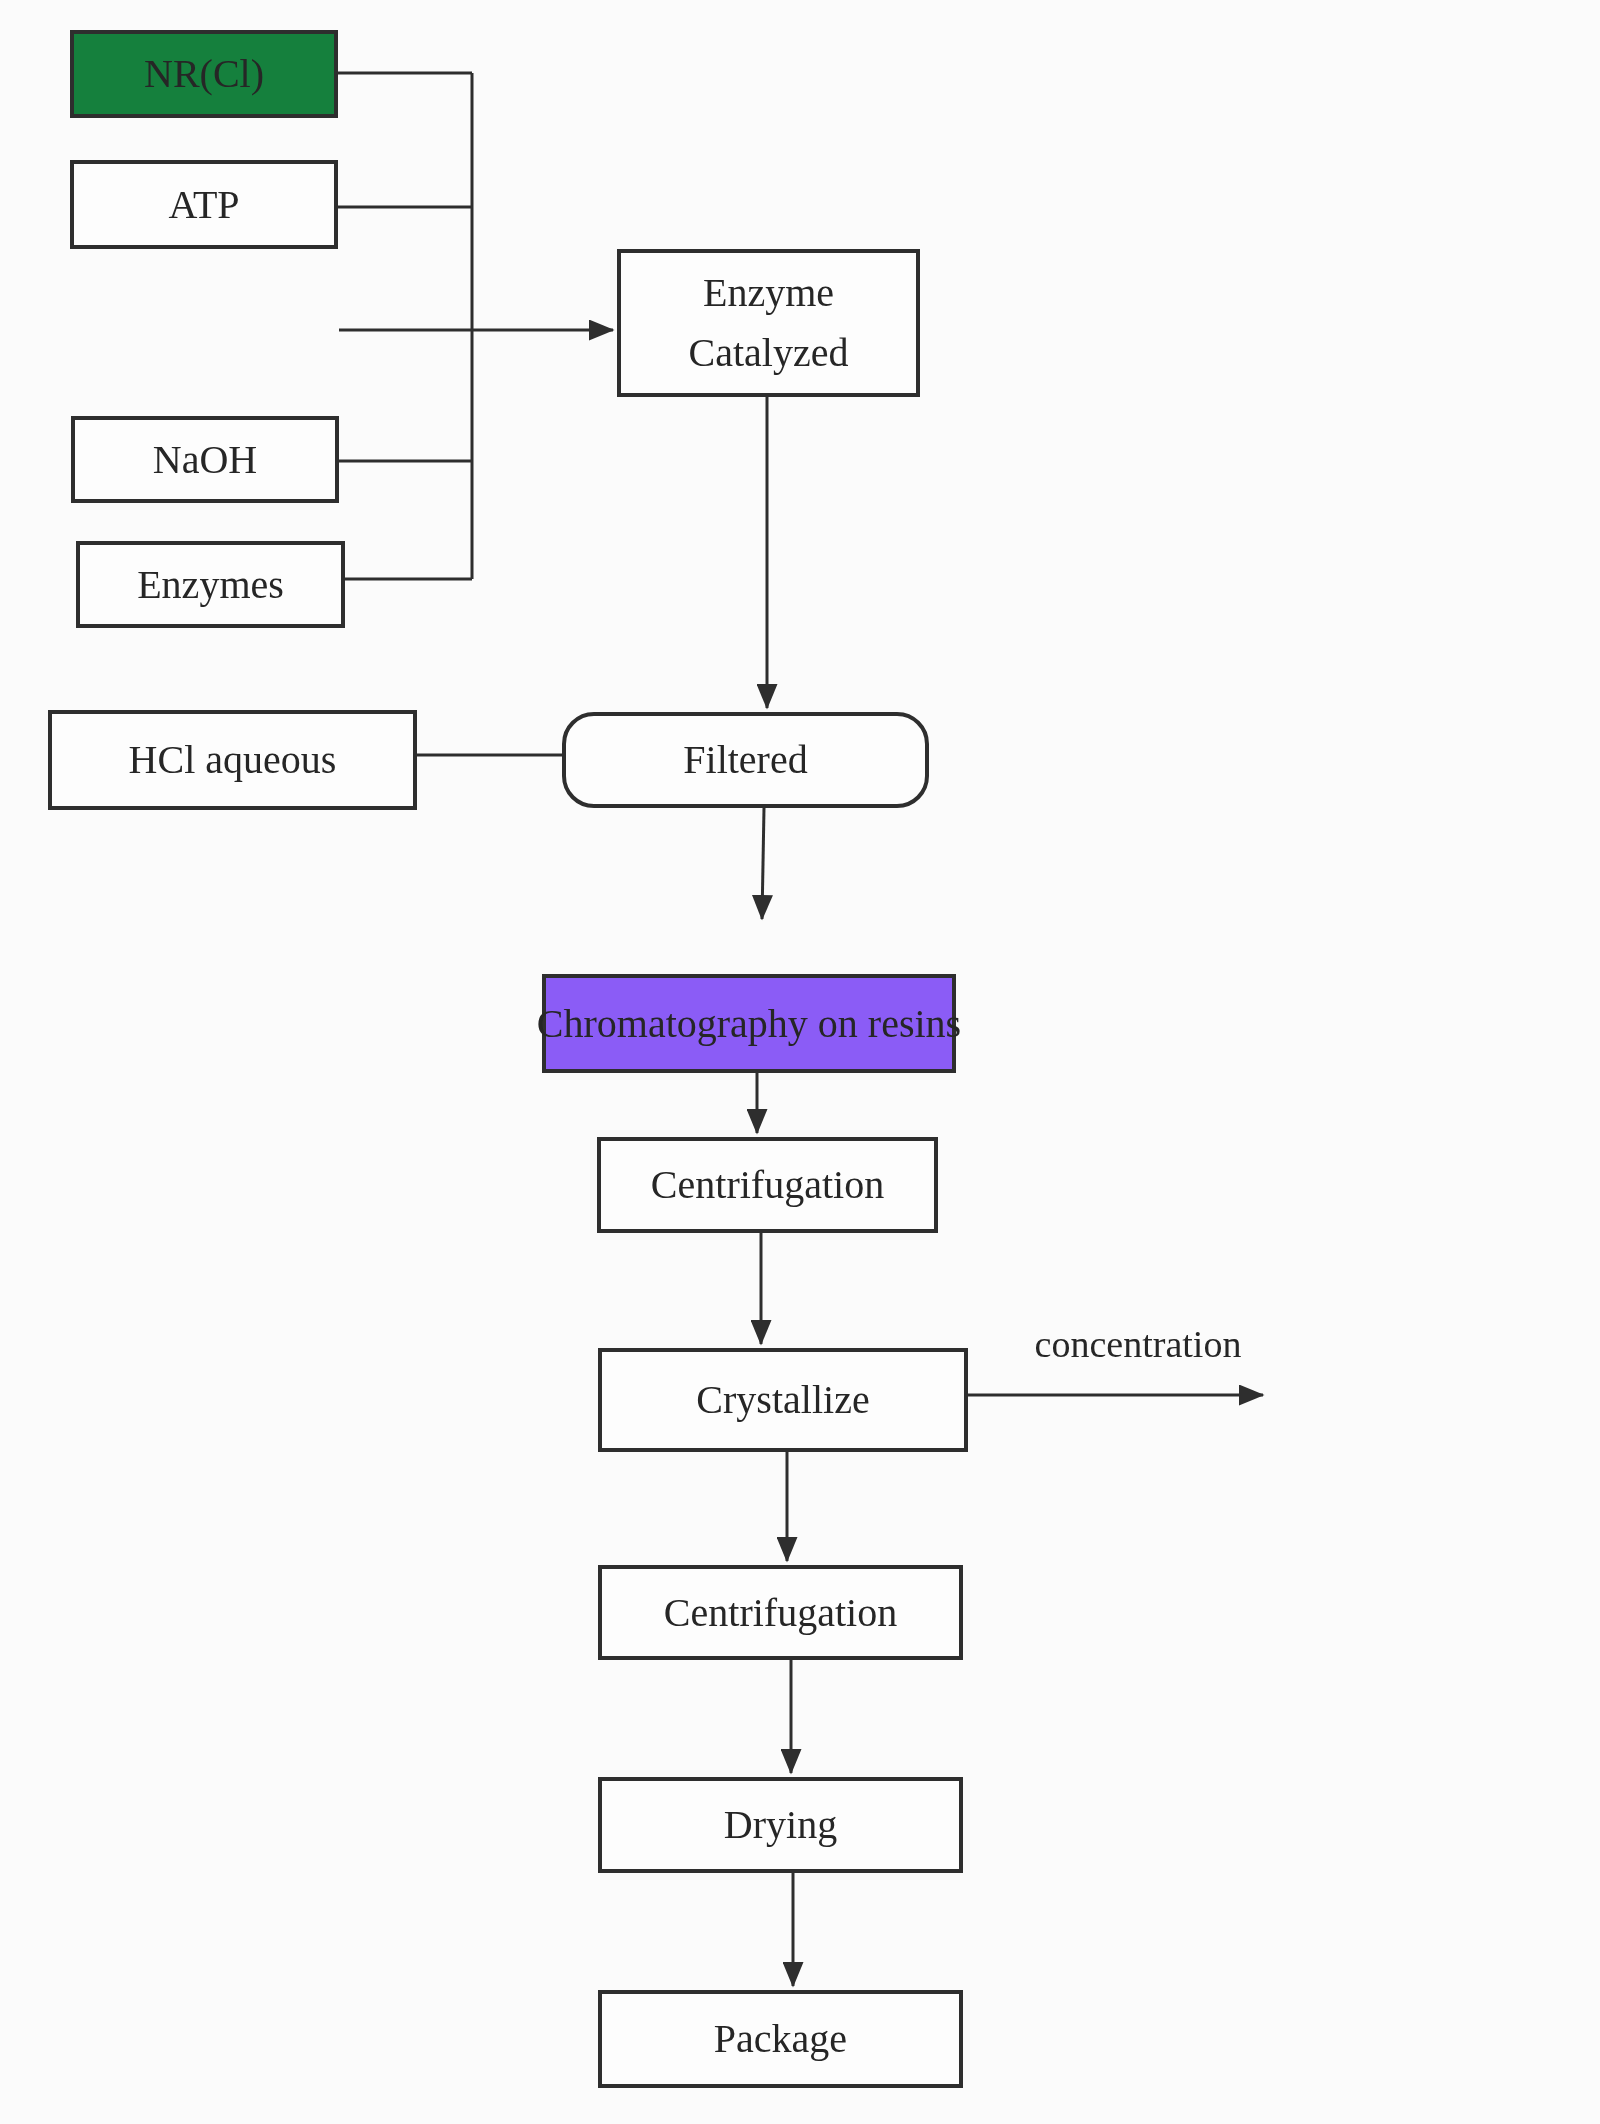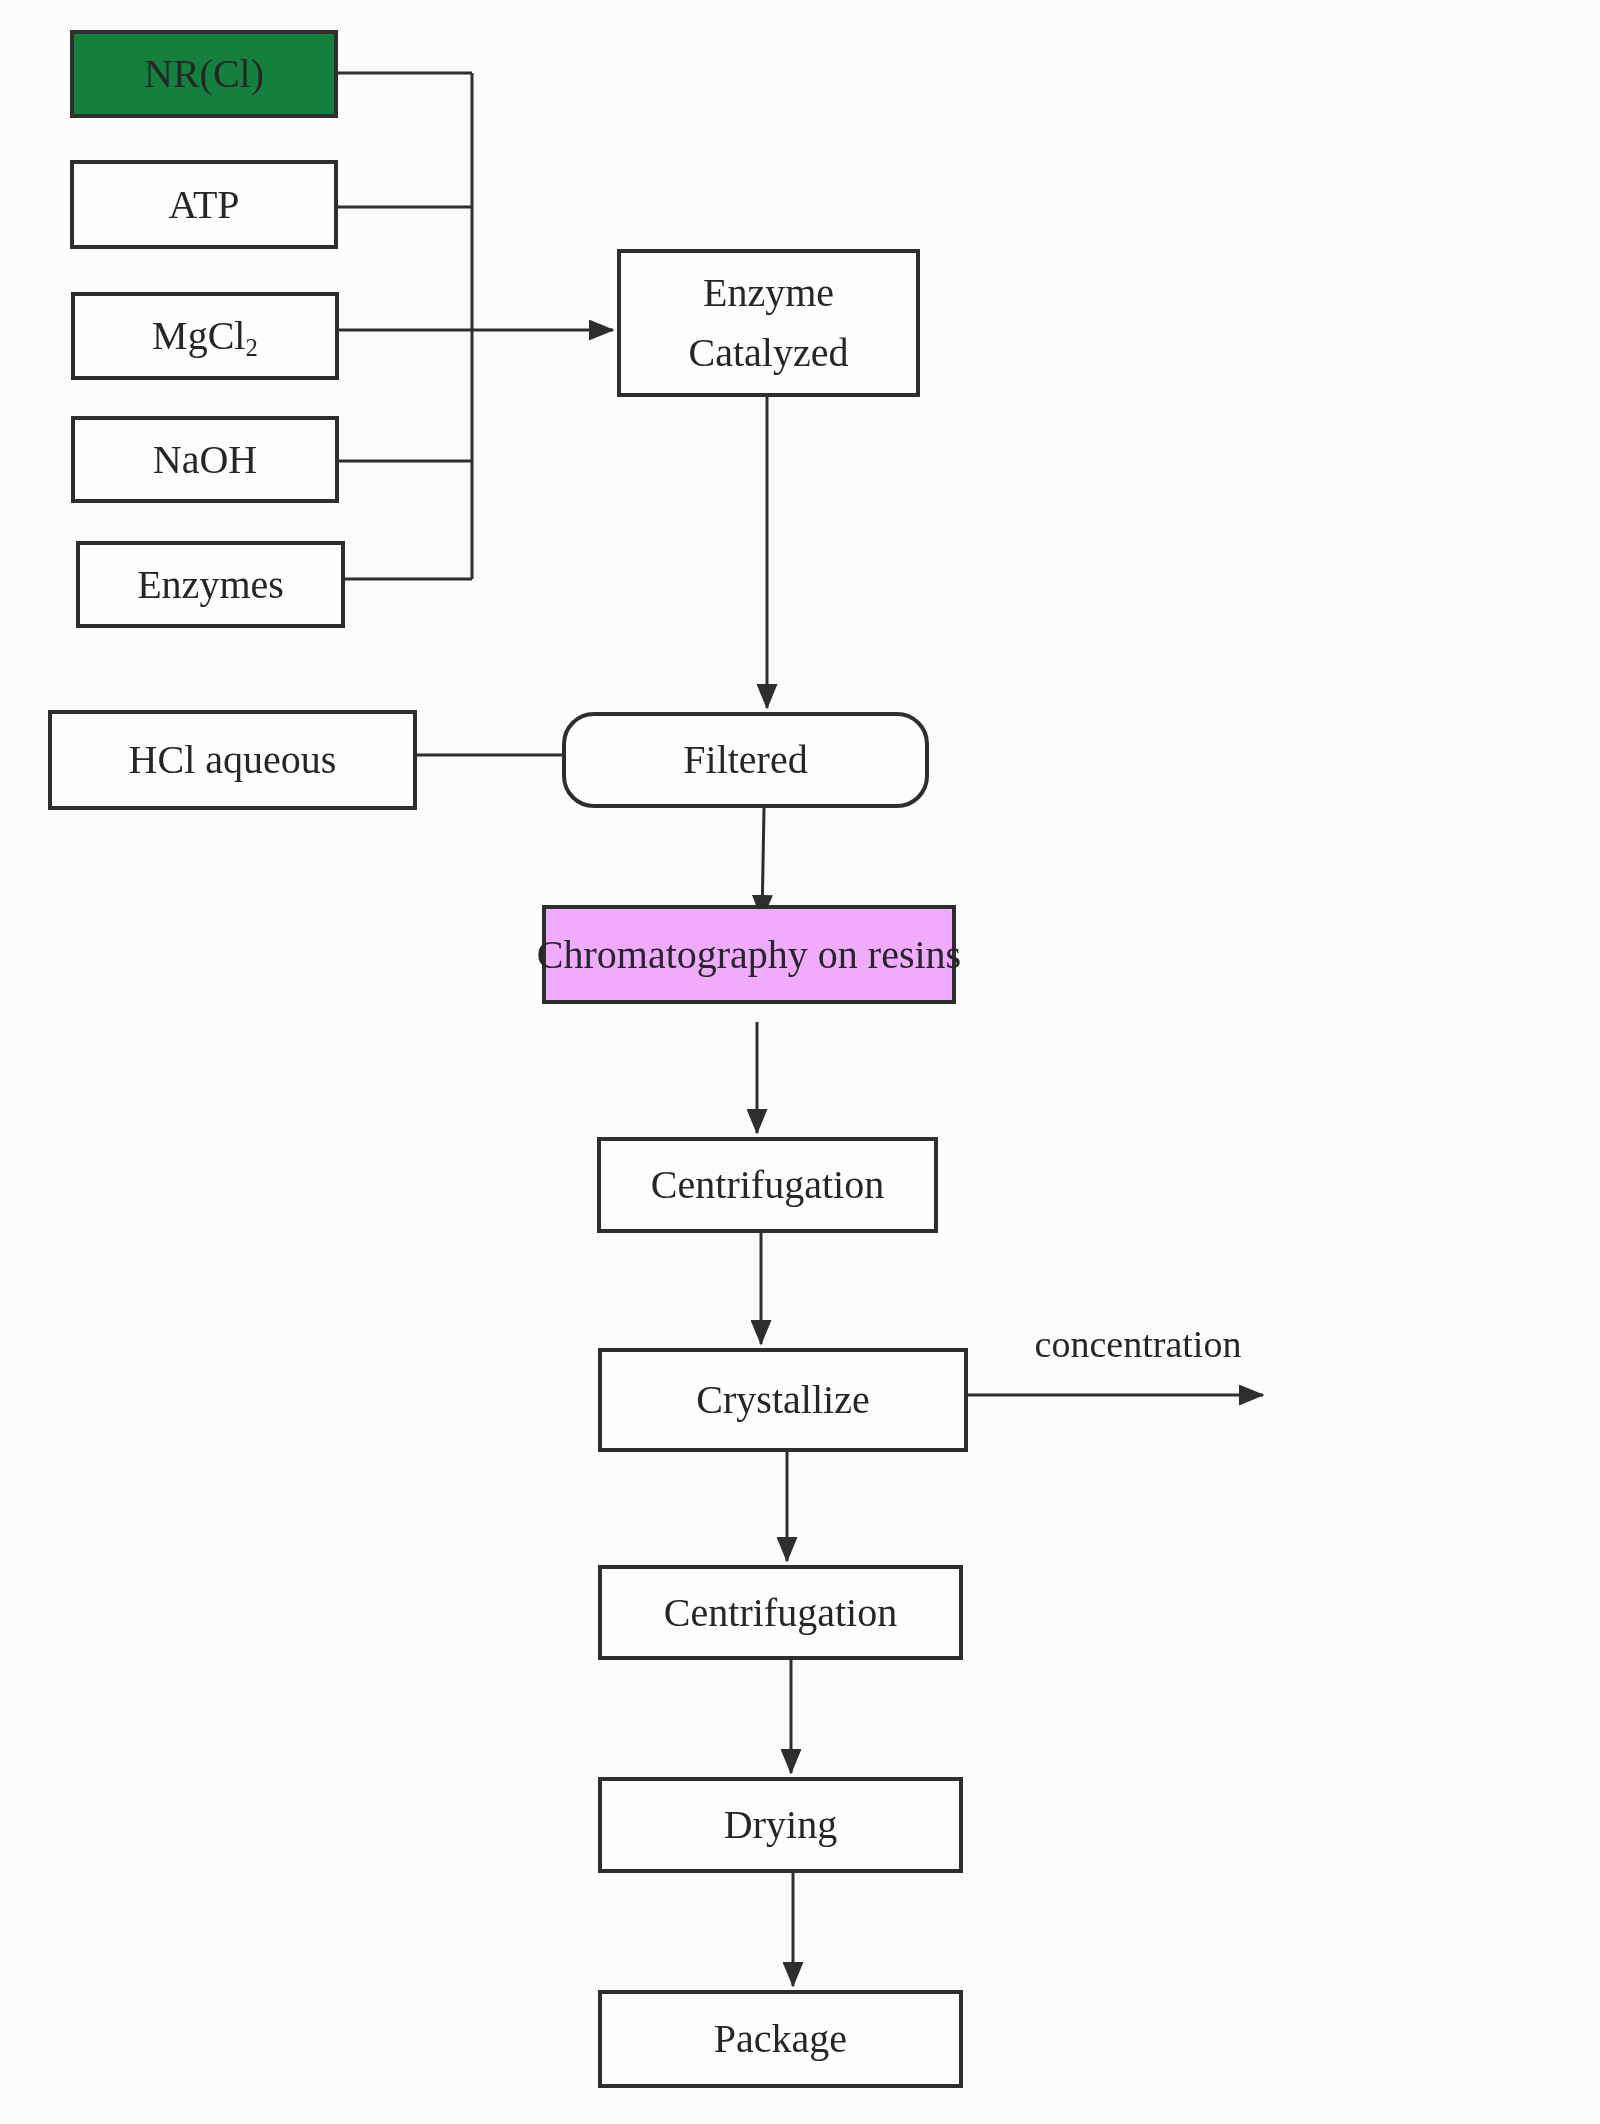--- a/index.html
+++ b/index.html
@@ -78,40 +78,37 @@
       <line x1="791" y1="1660" x2="791" y2="1773" stroke="#2e2e2e" stroke-width="3" marker-end="url(#arrowhead)"></line>
       <line x1="793" y1="1873" x2="793" y2="1986" stroke="#2e2e2e" stroke-width="3" marker-end="url(#arrowhead)"></line>
     </svg>
   <div class="edge-label" style="left: 1108px; top: 1344px; color: rgb(38, 38, 38); margin-left: 30px;">concentration</div>
 <div class="node" style="left: 70px; top: 30px; width: 268px; height: 88px; border-color: rgb(46, 46, 46); background: #15803d; color: rgb(38, 38, 38);">
       <div class="label-line"><span>NR(Cl)</span></div>
     </div>
     <div class="node" style="left: 70px; top: 160px; width: 268px; height: 89px; border-color: rgb(46, 46, 46); background: rgb(253, 253, 253); color: rgb(38, 38, 38);">
       <div class="label-line"><span>ATP</span></div>
     </div>
-    <div class="node" style="left: 71px; top: 292px; width: 268px; height: 88px; border-color: rgb(46, 46, 46); background: rgb(253, 253, 253); color: rgb(38, 38, 38);">
-      <div class="label-line"><span>MgCl</span><span class="sub">2</span></div>
-    </div>
     <div class="node" style="left: 71px; top: 416px; width: 268px; height: 87px; border-color: rgb(46, 46, 46); background: rgb(253, 253, 253); color: rgb(38, 38, 38);">
       <div class="label-line"><span>NaOH</span></div>
     </div>
     <div class="node" style="left: 76px; top: 541px; width: 269px; height: 87px; border-color: rgb(46, 46, 46); background: rgb(253, 253, 253); color: rgb(38, 38, 38);">
       <div class="label-line"><span>Enzymes</span></div>
     </div>
     <div class="node" style="left: 617px; top: 249px; width: 303px; height: 148px; border-color: rgb(46, 46, 46); background: rgb(253, 253, 253); color: rgb(38, 38, 38);">
       <div class="label-line"><span>Enzyme</span></div>
       <div class="label-line"><span>Catalyzed</span></div>
     </div>
     <div class="node" style="left: 48px; top: 710px; width: 369px; height: 100px; border-color: rgb(46, 46, 46); background: rgb(253, 253, 253); color: rgb(38, 38, 38);">
       <div class="label-line"><span>HCl aqueous</span></div>
     </div>
     <div class="node" style="left: 562px; top: 712px; width: 367px; height: 96px; border-color: rgb(46, 46, 46); background: rgb(253, 253, 253); color: rgb(38, 38, 38); border-radius: 32px;">
       <div class="label-line"><span>Filtered</span></div>
     </div>
-    <div class="node" style="left: 542px; top: 905px; width: 414px; height: 99px; border-color: rgb(46, 46, 46); background: #f0abfc; color: rgb(38, 38, 38);">
+    <div class="node" style="left: 542px; top: 974px; width: 414px; height: 99px; border-color: rgb(46, 46, 46); background: #8b5cf6; color: rgb(38, 38, 38);">
       <div class="label-line"><span>Chromatography on resins</span></div>
     </div>
     <div class="node" style="left: 597px; top: 1137px; width: 341px; height: 96px; border-color: rgb(46, 46, 46); background: rgb(253, 253, 253); color: rgb(38, 38, 38);">
       <div class="label-line"><span>Centrifugation</span></div>
     </div>
     <div class="node" style="left: 598px; top: 1348px; width: 370px; height: 104px; border-color: rgb(46, 46, 46); background: rgb(253, 253, 253); color: rgb(38, 38, 38);">
       <div class="label-line"><span>Crystallize</span></div>
     </div>
     <div class="node" style="left: 598px; top: 1565px; width: 365px; height: 95px; border-color: rgb(46, 46, 46); background: rgb(253, 253, 253); color: rgb(38, 38, 38);">
       <div class="label-line"><span>Centrifugation</span></div>

